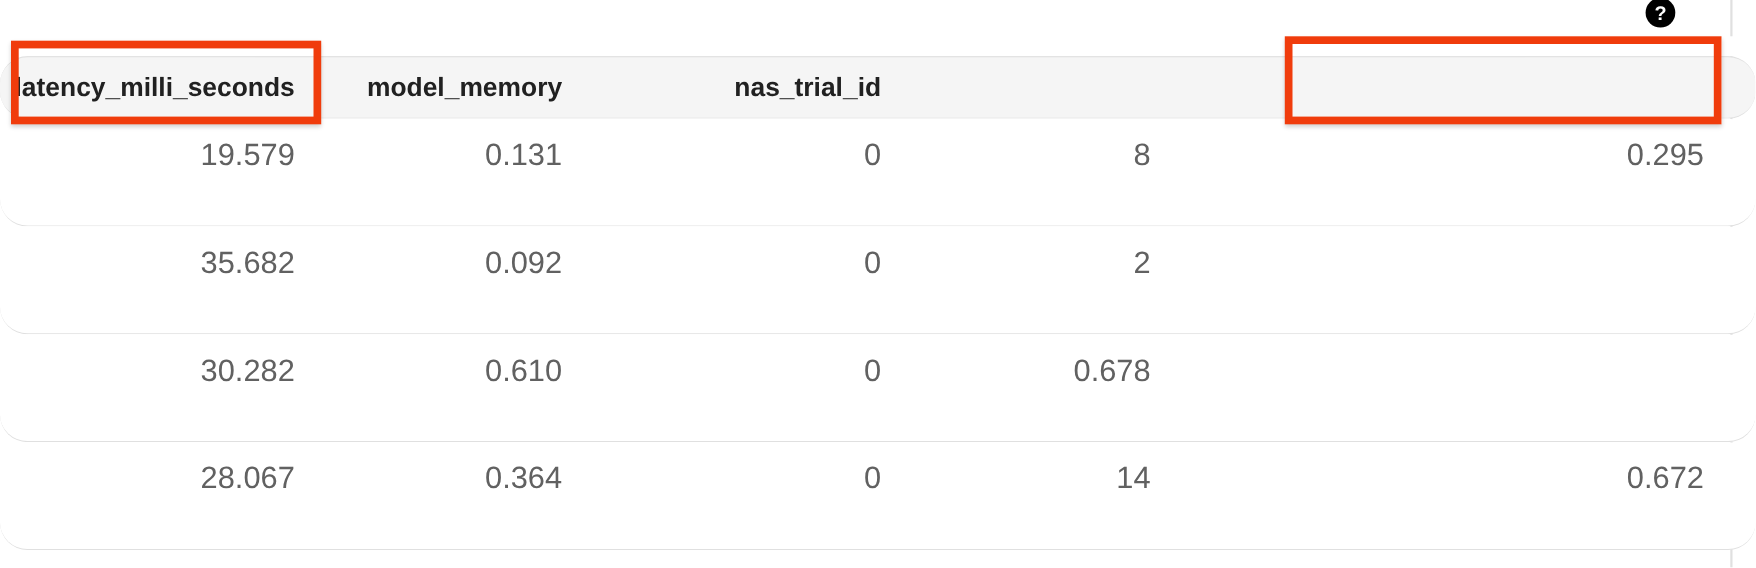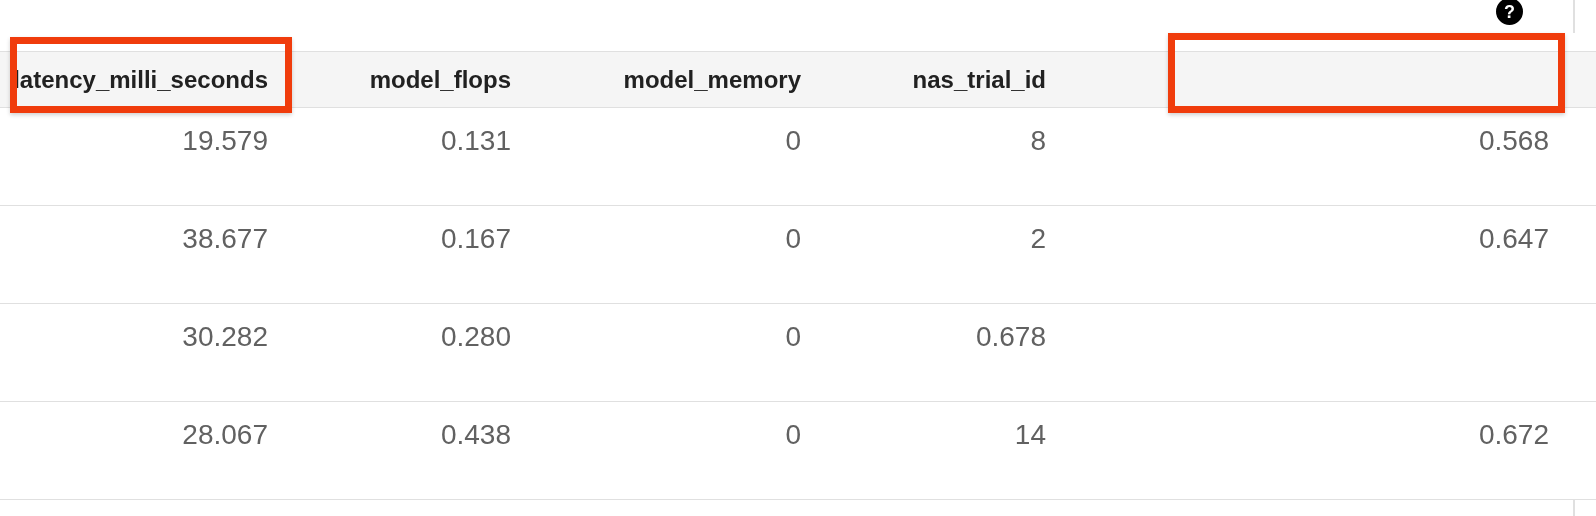--- a/index.html
+++ b/index.html
@@ -29,20 +29,21 @@
   .vline-body {
     position:absolute; left:1573px; top:51px; width:2px; height:465px;
     background:#e0e0e0;
   }
 
   
   .table { position:absolute; left:0; top:51px; width:1596px; }
   .grid-row {
     display:grid;
     grid-template-columns:292px 243px 290px 245px 503px 23px;
+    border-radius:25px;
   }
   .thead {
     height:57px;
     background:#f5f5f5;
     border-top:1px solid #e0e0e0;
     border-bottom:1px solid #e0e0e0;
   }
   .th {
     display:flex; align-items:center; justify-content:flex-end;
     padding-right:24px;
@@ -79,52 +80,50 @@
 <body>
 
 <div class="help-btn" style="background: rgb(0, 0, 0); color: rgb(255, 255, 255);">?</div>
 
 <div class="vline-top" style="background: rgb(224, 224, 224);"></div>
 <div class="vline-body" style="background: rgb(224, 224, 224);"></div>
 
 <div class="table">
   <div class="grid-row thead" id="thead" style="background: rgb(245, 245, 245);">
       <div class="th">latency_milli_seconds</div>
-      <div class="th">model_flops</div>
       <div class="th">model_memory</div>
       <div class="th">nas_trial_id</div>
       <div class="th stub"></div>
     </div>
   <div id="tbody">
       <div class="grid-row tr">
         <div class="td">19.579</div>
         <div class="td">0.131</div>
         <div class="td">0</div>
         <div class="td">8</div>
-        <div class="td">0.568</div>
+        <div class="td">0.295</div>
         <div class="td stub"></div>
       </div>
       <div class="grid-row tr">
-        <div class="td">38.677</div>
-        <div class="td">0.167</div>
+        <div class="td">35.682</div>
+        <div class="td">0.092</div>
         <div class="td">0</div>
         <div class="td">2</div>
-        <div class="td">0.647</div>
         <div class="td stub"></div>
       </div>
       <div class="grid-row tr">
         <div class="td">30.282</div>
-        <div class="td">0.280</div>
+        <div class="td">0.610</div>
         <div class="td">0</div>
         <div class="td">0.678</div>
         <div class="td stub"></div>
       </div>
       <div class="grid-row tr">
         <div class="td">28.067</div>
-        <div class="td">0.438</div>
+        <div class="td">0.364</div>
         <div class="td">0</div>
         <div class="td">14</div>
         <div class="td">0.672</div>
         <div class="td stub"></div>
       </div>
     </div>
 </div>
 
 <div class="hl hl-col1" style="border-color: rgb(240, 60, 12);"></div>
 <div class="hl hl-col5" style="border-color: rgb(240, 60, 12);"></div>

